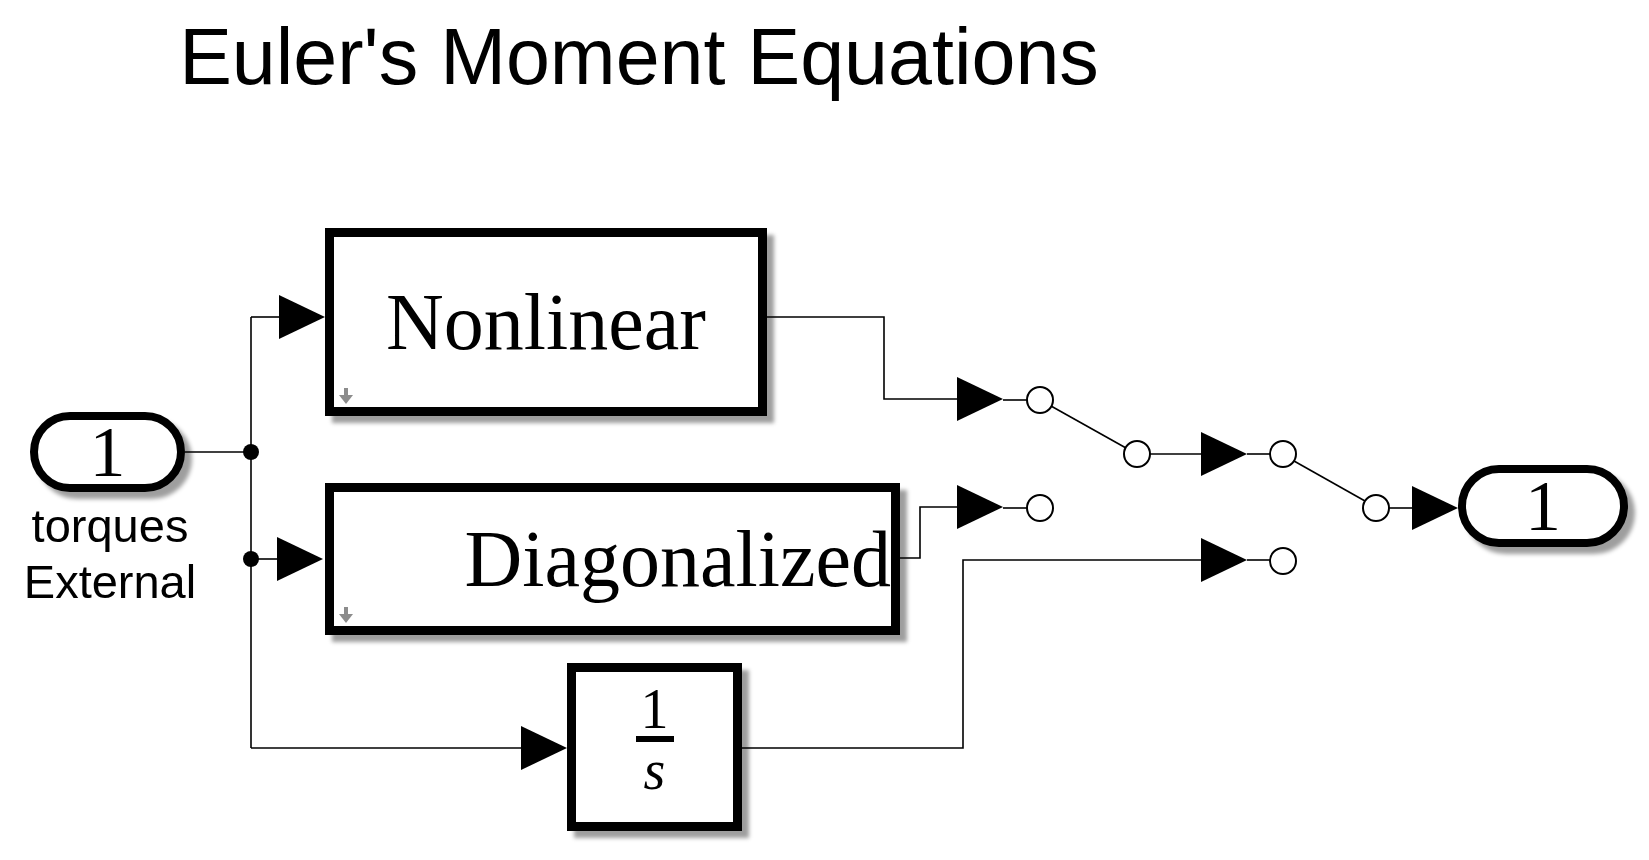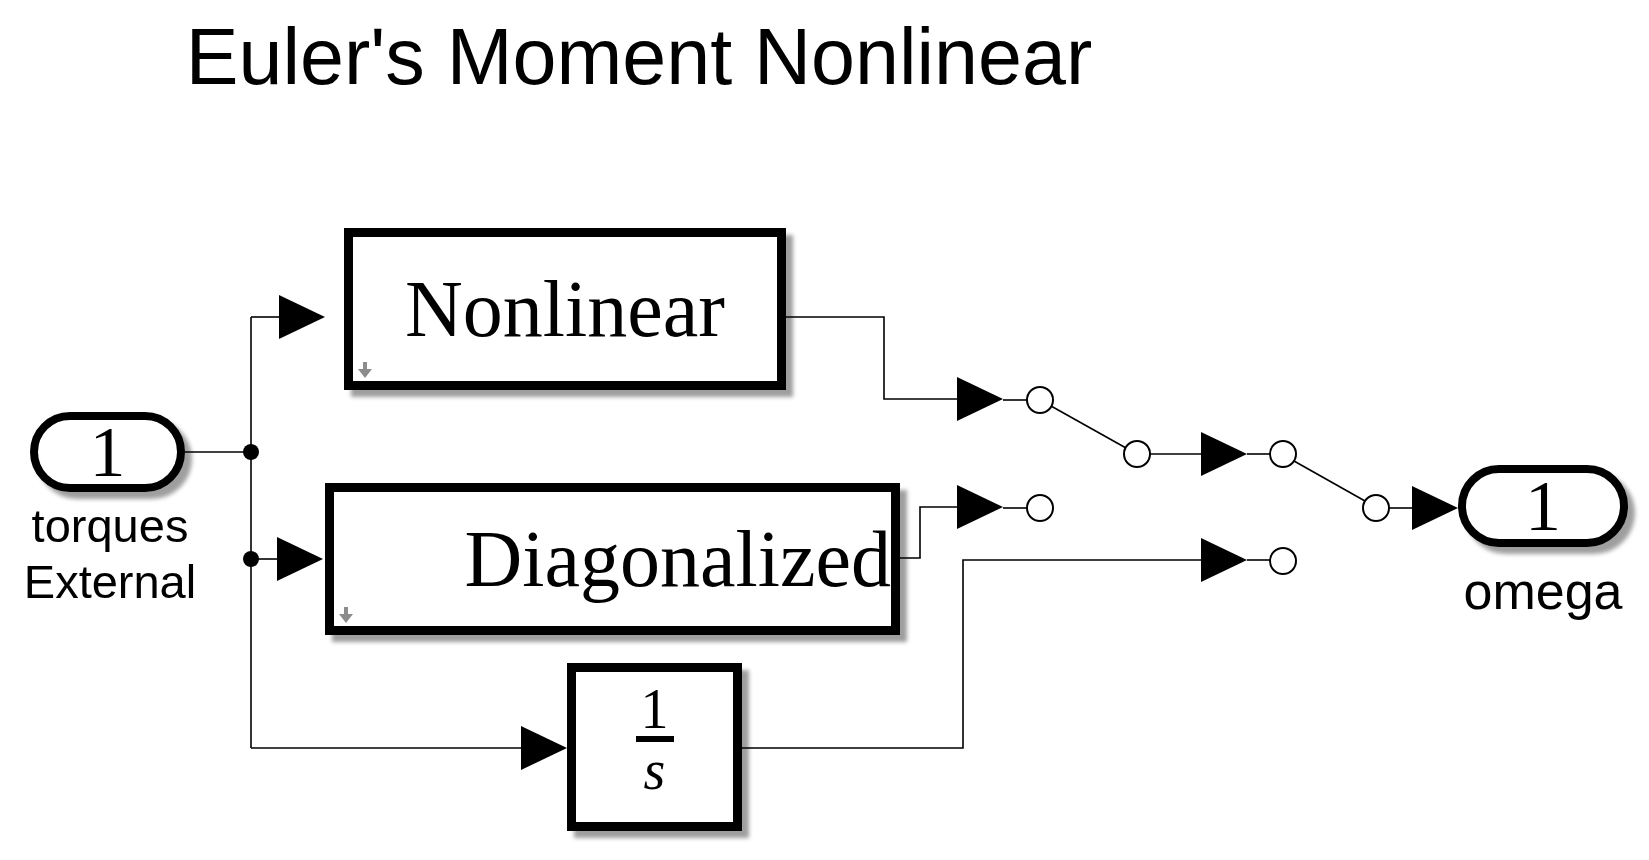--- a/index.html
+++ b/index.html
@@ -70,32 +70,32 @@
       <circle cx="1040" cy="400" r="13"></circle>
       <circle cx="1040" cy="508" r="13"></circle>
       <circle cx="1137" cy="454" r="13"></circle>
       <circle cx="1283" cy="454" r="13"></circle>
       <circle cx="1283" cy="561" r="13"></circle>
       <circle cx="1376" cy="508" r="13"></circle>
     </g>
   </svg>
 
   <div class="title">
-    <div>Euler's Moment Nonlinear</div>
+    <div>Euler's Moment Equations</div>
   </div>
 
   <div class="block portblk serif" style="left:30px;top:412px;width:155px;height:80px;">
     <span>1</span>
   </div>
   <div class="portlabel" style="left:10px;top:498px;width:200px;">
     <div>torques</div>
     <div>External</div>
   </div>
 
-  <div class="block subsys serif" style="left:344px;top:228px;width:442px;height:162px;">
+  <div class="block subsys serif" style="left:325px;top:228px;width:442px;height:188px;">
     <span>Nonlinear</span>
     <span class="badge">
       <span class="stem"></span>
         <span class="head"></span>
     </span>
   </div>
 
   <div class="block subsys serif" style="left:325px;top:483px;width:575px;height:152px;justify-content:flex-end;">
     <span>Diagonalized</span>
     <span class="badge">
@@ -108,15 +108,14 @@
     <span class="frac">
       <span class="num">1</span>
       <span class="bar"></span>
       <span class="den">s</span>
     </span>
   </div>
 
   <div class="block portblk serif" style="left:1458px;top:465px;width:170px;height:82px;">
     <span>1</span>
   </div>
-  <div class="portlabel" style="left:1443px;top:560px;width:200px;font-size:52px;line-height:62px;">omega</div>
 
 </div>
 
 </body></html>

